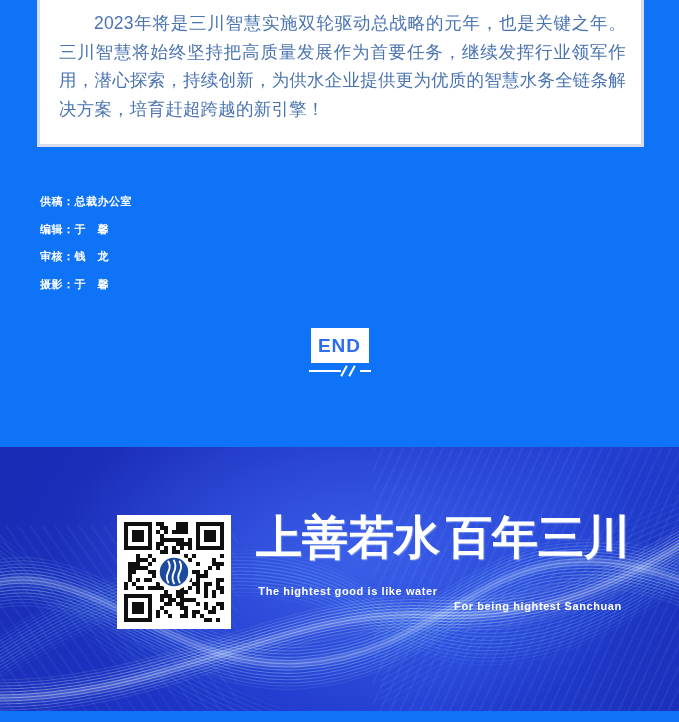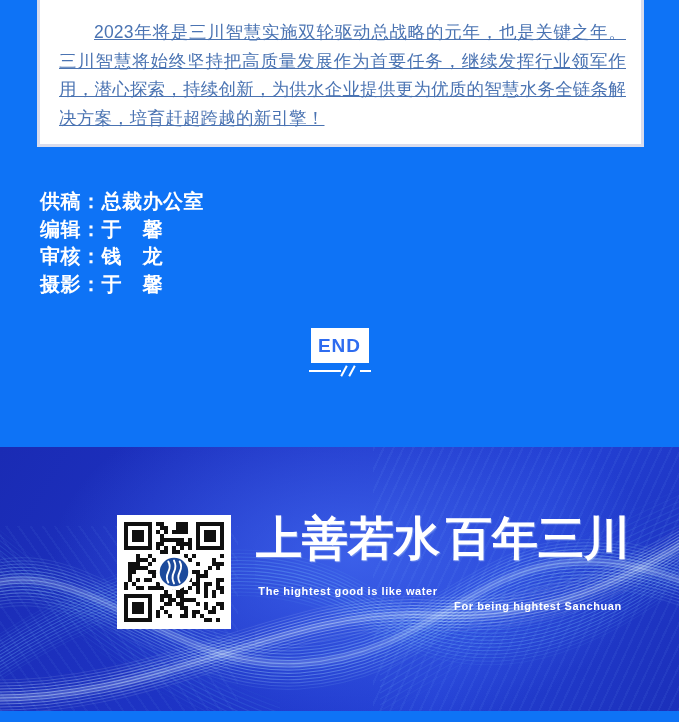--- a/index.html
+++ b/index.html
@@ -11,30 +11,30 @@
     position:relative;width:679px;height:722px;
     background:#0e73f6;overflow:hidden;margin:0 auto;
   }
   
   .card{
     position:absolute;left:37px;top:0;width:601px;height:144px;
     background:#ffffff;
     border:3px solid #d9dcec;border-top:none;
   }
   .card p{
-    margin:0;padding:18px 15px 0 19px;
+    margin:0;padding:9px 15px 0 19px;
     font-size:17.5px;line-height:28.5px;
     text-align:justify;text-indent:2em;
-    color:#4a73b2;letter-spacing:0.2px;text-decoration:underline;
+    color:#4a73b2;letter-spacing:0.2px;
   }
   
   .credits{position:absolute;left:40px;top:188px;}
   .credit-line{
     height:27.5px;line-height:27.5px;
-    font-size:20px;font-weight:600;color:#ffffff;letter-spacing:0.5px;
+    font-size:11px;font-weight:600;color:#ffffff;letter-spacing:0.5px;
   }
   
   .end-wrap{
     position:absolute;left:0;right:0;top:328px;
     display:flex;flex-direction:column;align-items:center;
   }
   .end-box{
     width:58px;height:35px;background:#ffffff;
     color:#2e6cf0;font-weight:bold;font-size:19px;letter-spacing:1px;
     display:flex;align-items:center;justify-content:center;
@@ -78,21 +78,21 @@
     width:38px;height:38px;
   }
   
   .slogan-col{
     position:absolute;top:58px;display:flex;flex-direction:column;align-items:center;
     color:#ffffff;
   }
   .slogan-col.left{left:248px;width:200px;}
   .slogan-col.right{left:438px;width:200px;gap:15px;}
   .slogan-cn{
-    font-family:Liberation Sans, sans-serif;
+    font-family:Liberation Serif, serif;
     font-weight:bold;font-size:46px;line-height:66px;white-space:nowrap;
     text-shadow:1px 1px 1px rgba(220,240,255,0.35);
     text-align:center;
   }
   .slogan-en{
     margin-top:14px;font-size:11px;font-weight:bold;letter-spacing:0.6px;white-space:nowrap;
   }
 </style>
 </head>
 <body>

